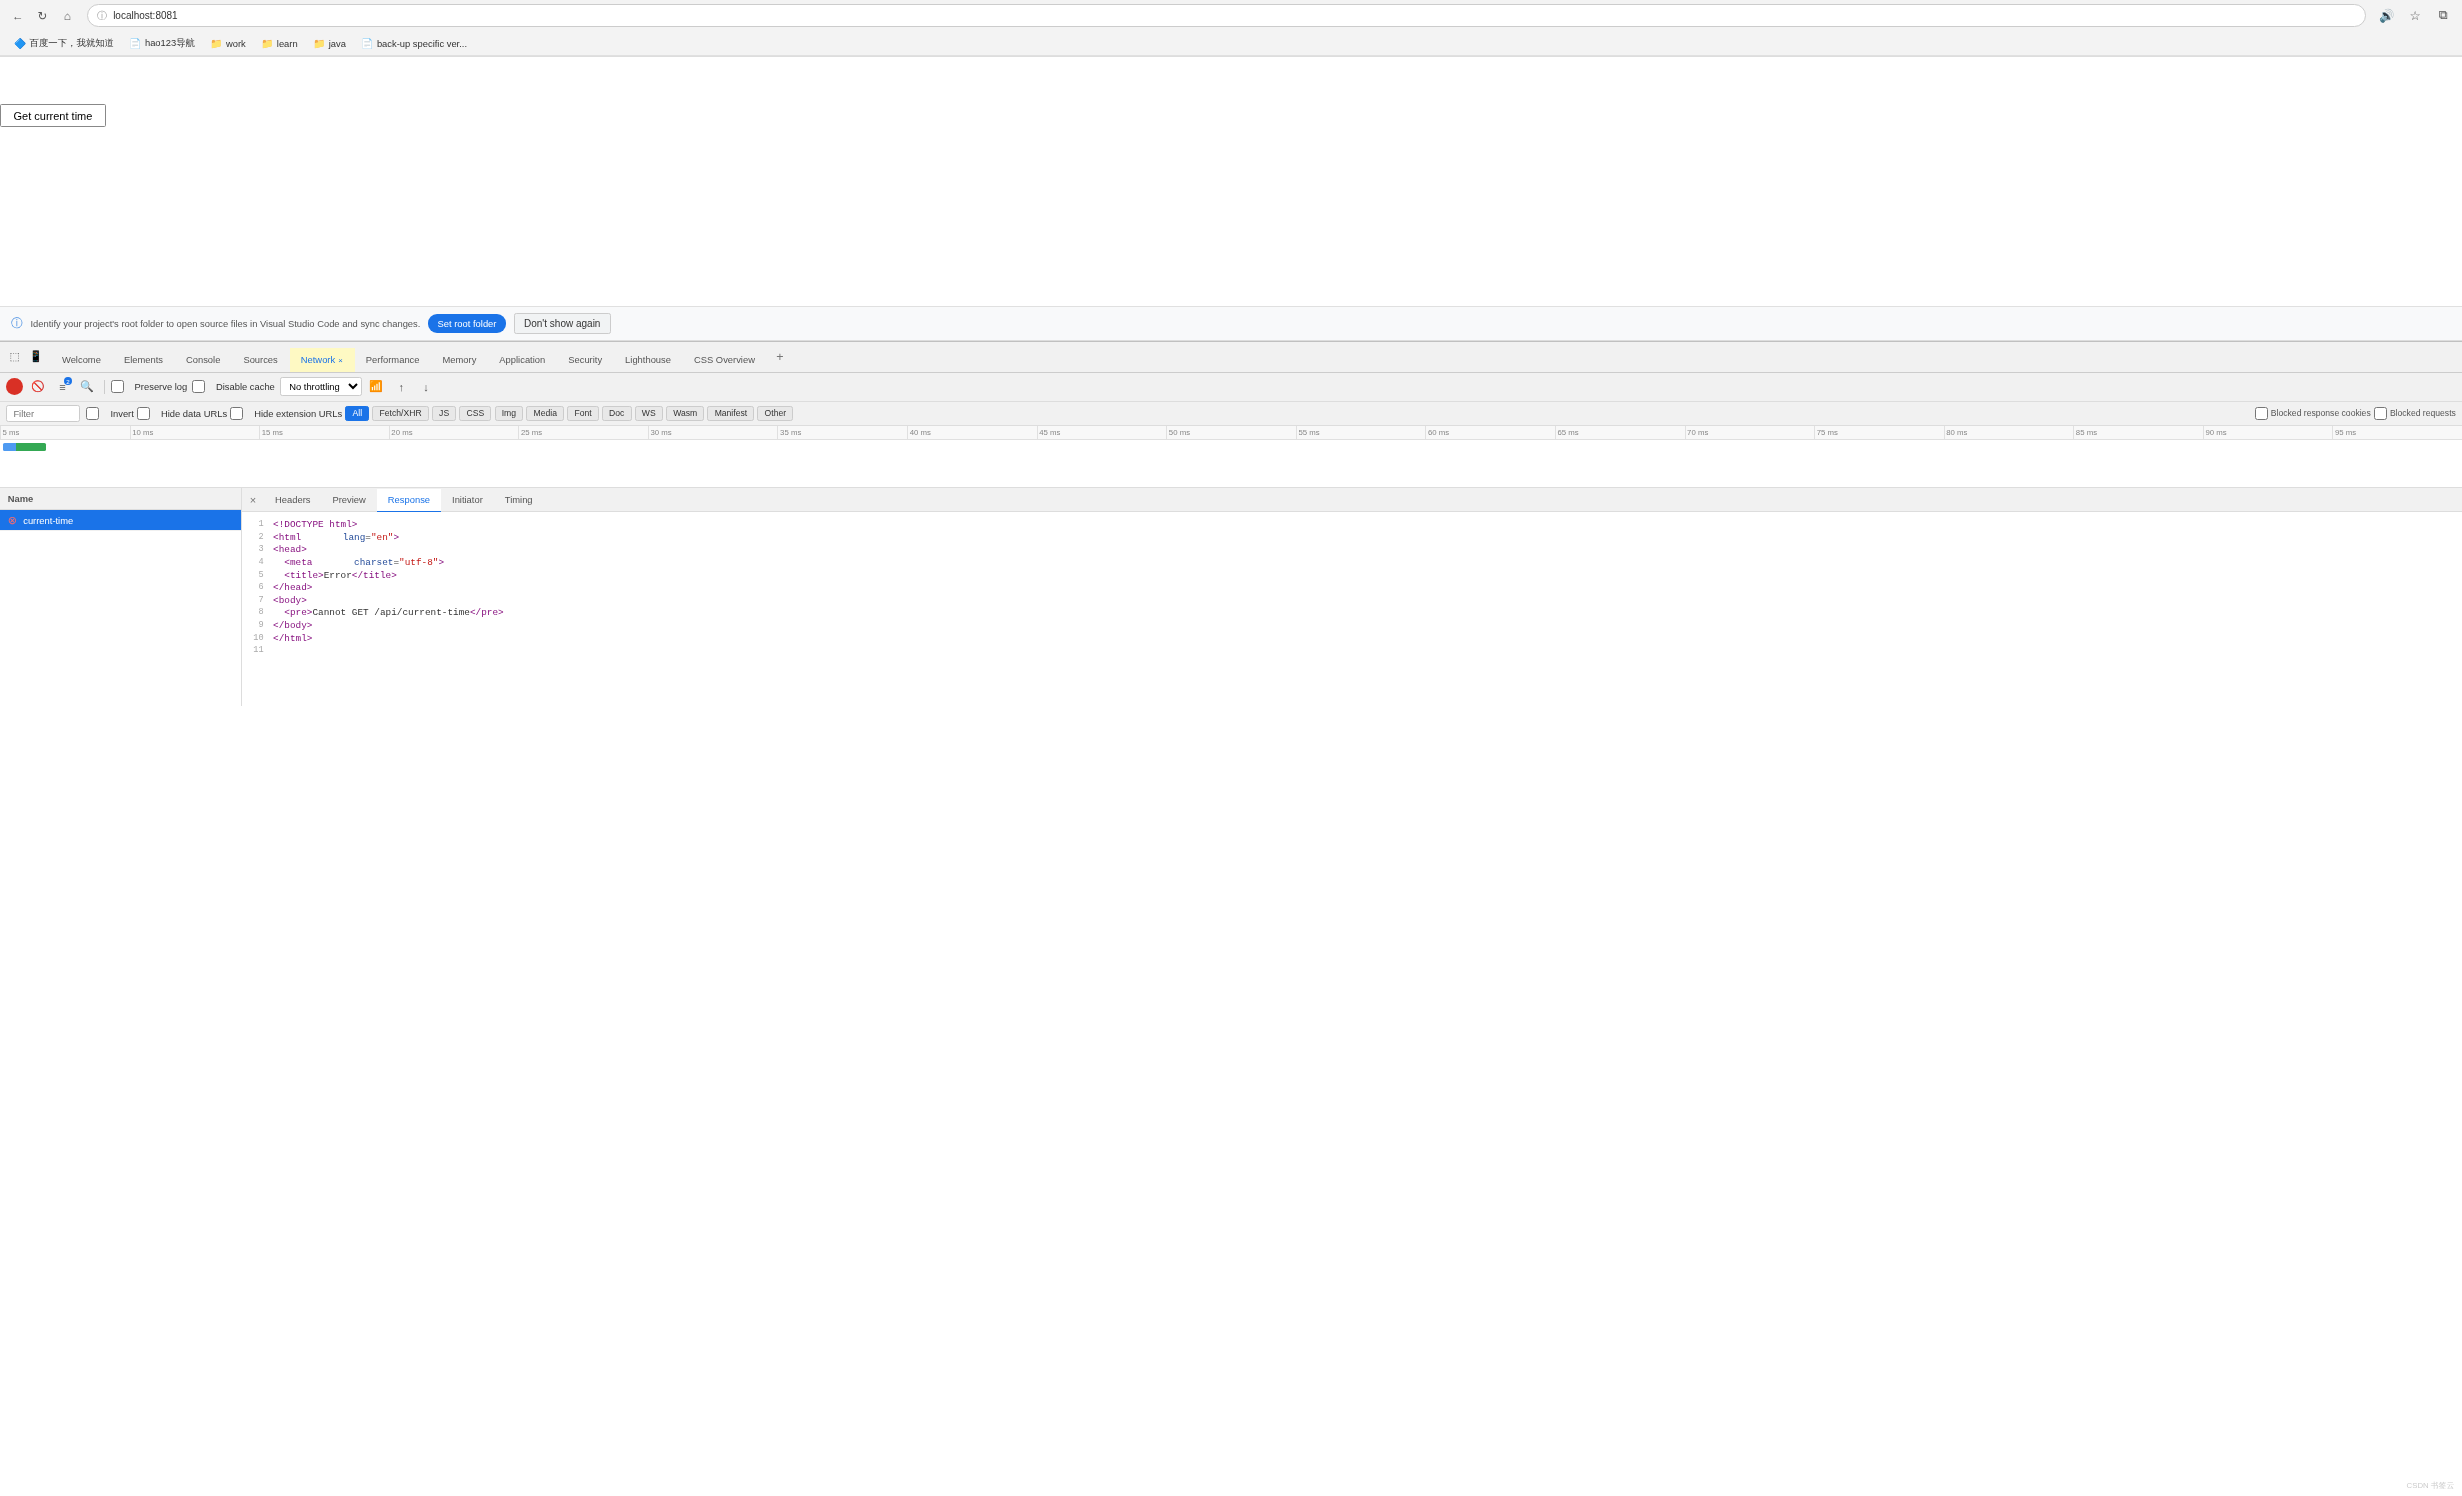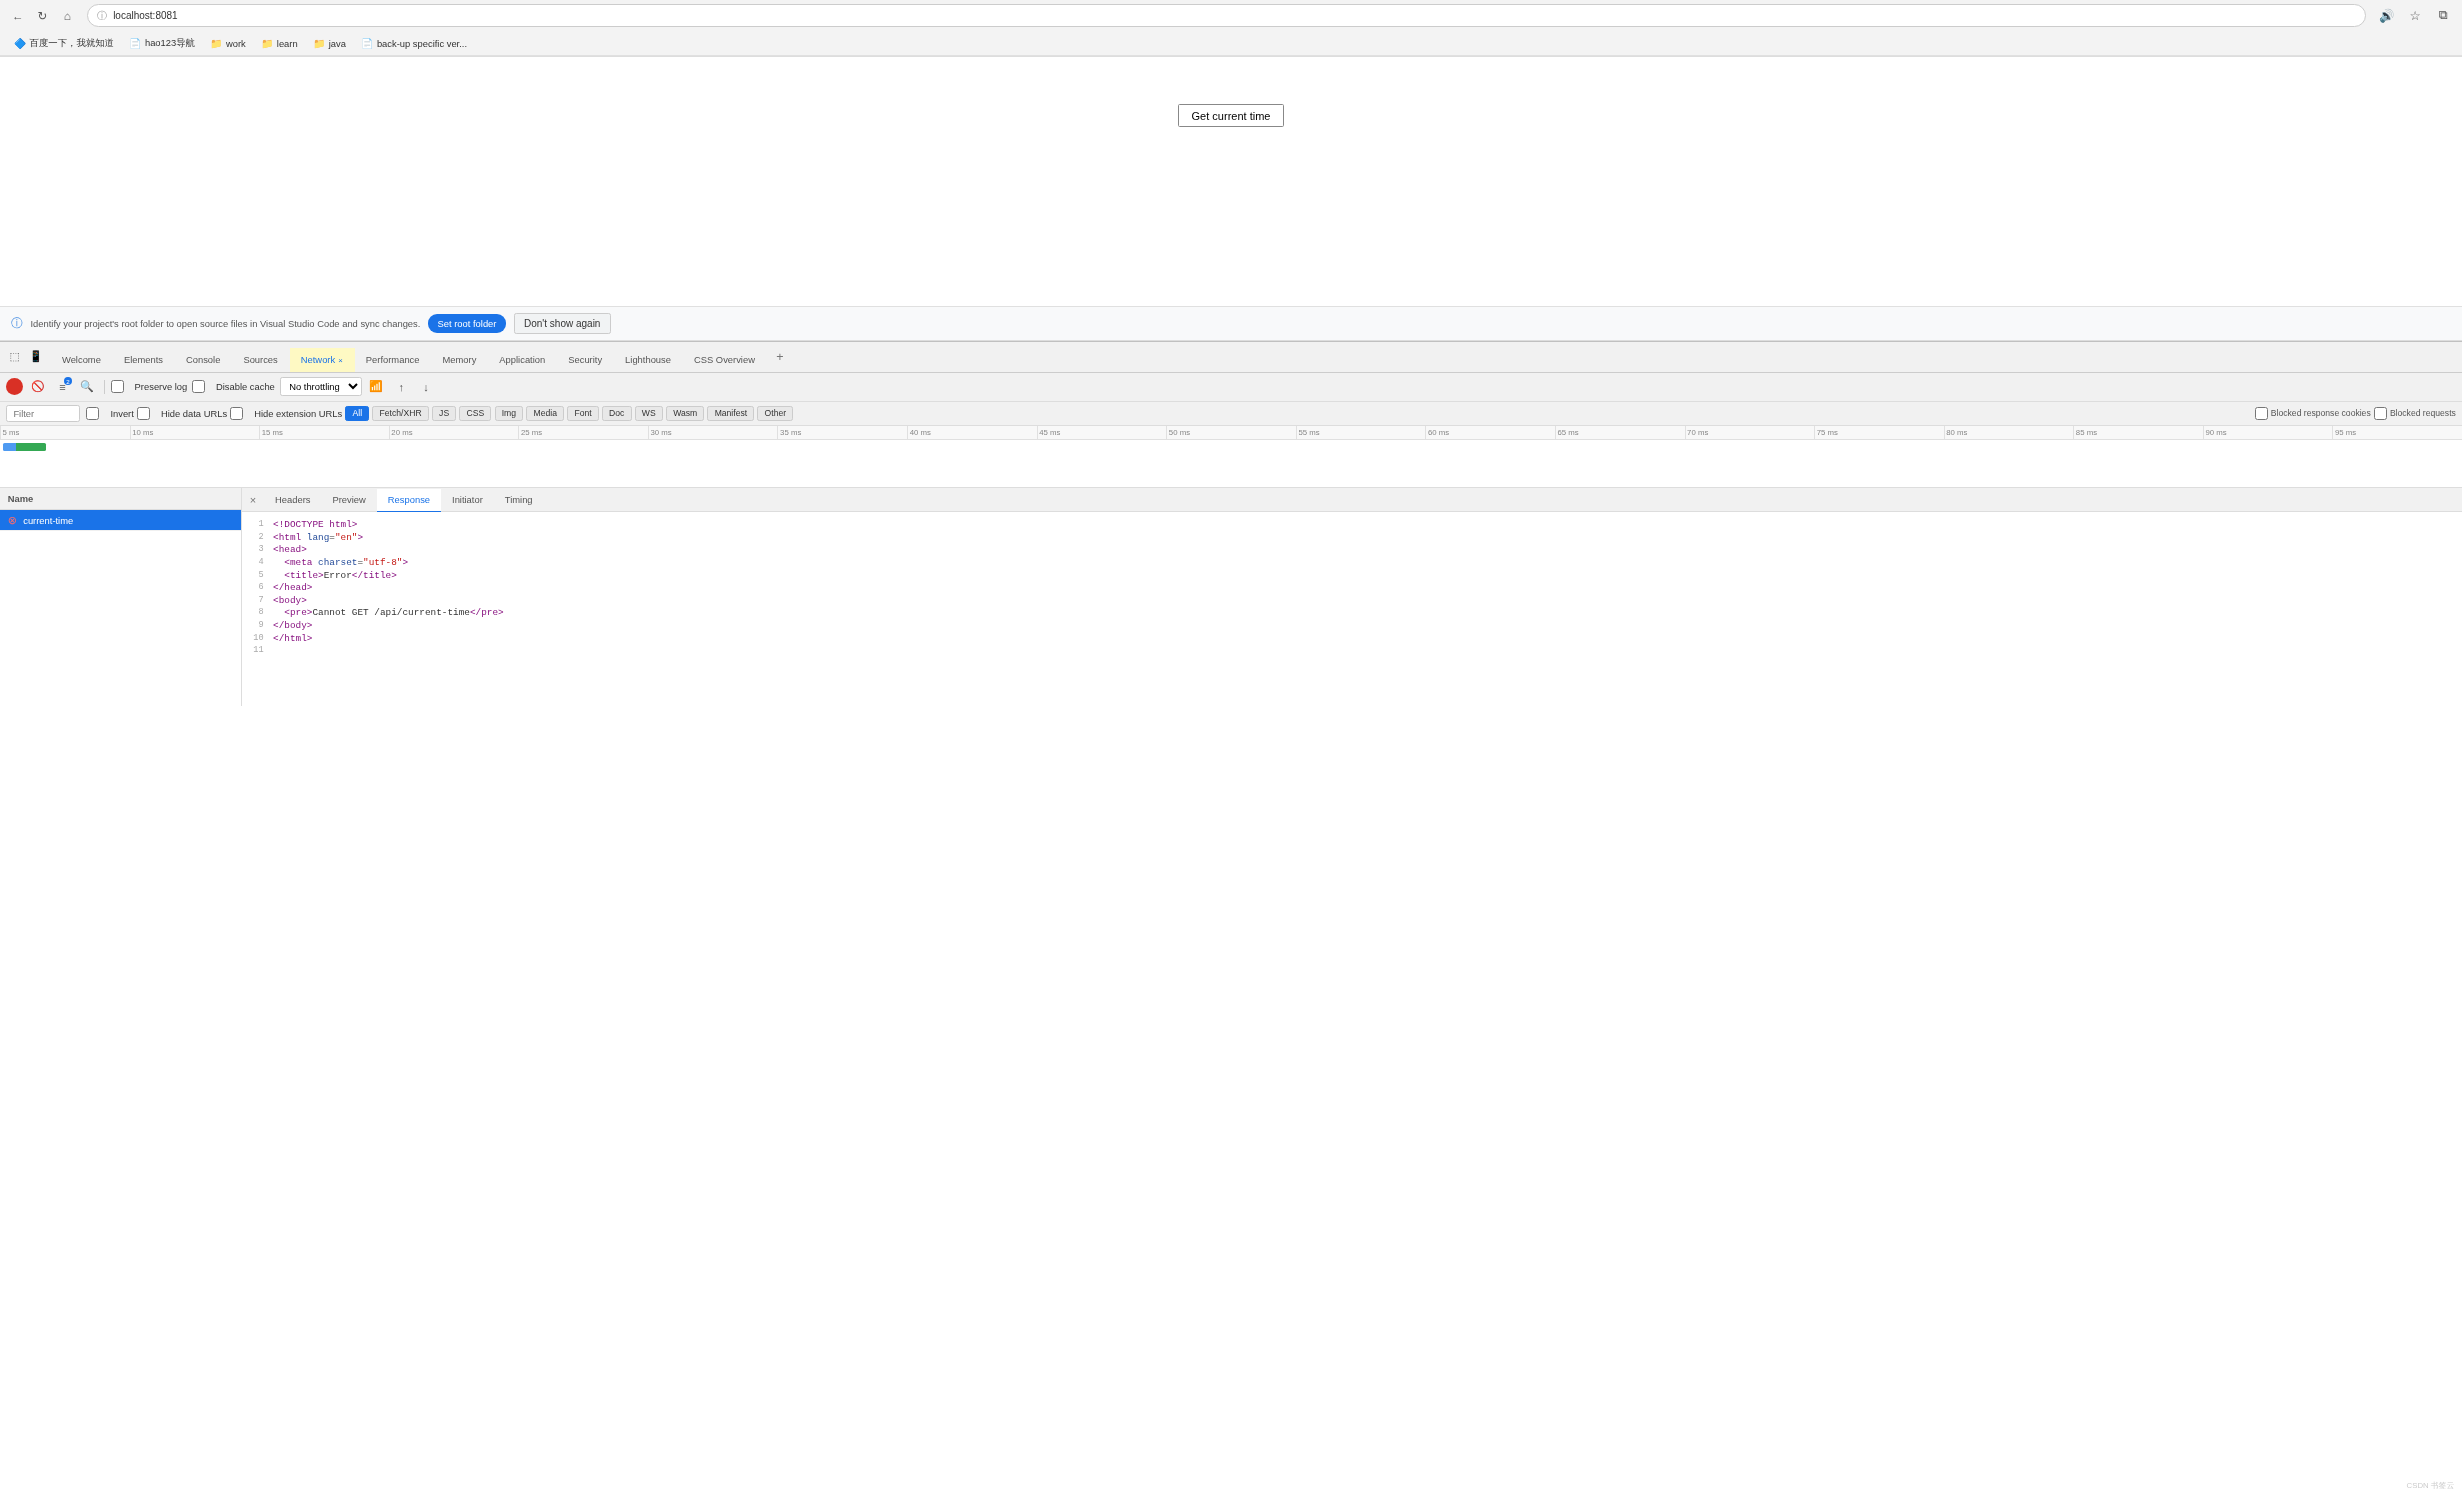--- a/index.html
+++ b/index.html
@@ -15,21 +15,21 @@
     .address-text { font-size: 10px; color: #333; }
     .browser-actions { display: flex; gap: 6.2px; align-items: center; }
     .browser-action-btn { width: 22px; height: 22px; border-radius: 50%; background: transparent; border: none; cursor: pointer; display: flex; align-items: center; justify-content: center; font-size: 12.5px; color: #555; }
 
     
     .bookmarks-bar { display: flex; align-items: center; padding: 1.6px 7.8px; gap: 3.1px; background: #f3f3f3; border-bottom: 0.8px solid #e0e0e0; height: 25px; }
     .bookmark-item { display: flex; align-items: center; gap: 3.1px; padding: 2.3px 6.2px; border-radius: 3.1px; cursor: pointer; font-size: 9.4px; color: #333; white-space: nowrap; }
     .bookmark-icon { font-size: 10px; }
 
     
-    .page-content { background: #fff; display: flex; align-items: flex-start; justify-content: center; padding-top: 47px; height: 250px; border-bottom: 0.8px solid #e0e0e0; }
+    .page-content { background: #fff; display: flex; align-items: flex-start; justify-content: flex-start; padding-top: 47px; height: 250px; border-bottom: 0.8px solid #e0e0e0; }
     .page-button { padding: 4.7px 12.5px; background: #fff; border: 0.8px solid #888; font-size: 11px; cursor: pointer; border-radius: 1.6px; }
 
     
     .info-banner { display: flex; align-items: center; gap: 7.8px; padding: 6.2px 11px; background: #f8f9fa; border-bottom: 0.8px solid #ddd; font-size: 9.4px; color: #555; }
     .info-icon { color: #4a90e2; font-size: 11.7px; }
     .set-root-btn { background: #1a73e8; color: #fff; border: none; padding: 3.9px 9.4px; border-radius: 9px; cursor: pointer; font-size: 9.4px; }
     .dont-show-btn { background: #f1f3f4; color: #333; border: 0.8px solid #ccc; padding: 3.9px 9.4px; border-radius: 2.3px; cursor: pointer; font-size: 10px; }
 
     
     .devtools { background: #f1f1f1; border-top: 1.6px solid #c0c0c0; }
@@ -77,21 +77,21 @@
     .response-panel { flex: 1; display: flex; flex-direction: column; overflow: hidden; }
     .response-tabs { display: flex; align-items: center; border-bottom: 0.8px solid #ddd; background: #f1f1f1; }
     .response-tab { padding: 5.5px 11px; font-size: 9.4px; cursor: pointer; color: #555; white-space: nowrap; }
     .response-tab.active { background: #fff; border-bottom: 1.6px solid #1a73e8; color: #1a73e8; margin-bottom: -0.8px; }
     .response-close { padding: 5.5px 7.8px; cursor: pointer; color: #777; font-size: 11px; }
     .response-content { flex: 1; background: #fff; padding: 6.2px 0; overflow-y: auto; font-family: 'Consolas', 'Courier New', monospace; font-size: 9.4px; }
     .code-line { display: flex; align-items: flex-start; padding: 0.8px 0; }
     .line-num { width: 31px; text-align: right; color: #aaa; padding-right: 9.4px; flex-shrink: 0; user-select: none; font-size: 8.6px; }
     .line-content { flex: 1; white-space: pre; color: #333; }
     .kw-tag { color: #881280; }
-    .kw-attr { color: #264d9a; }
+    .kw-attr { color: #264d9a; margin-left: 36px; }
     .kw-str { color: #c41a16; }
     .kw-text { color: #333; }
 
     
     .watermark { position: fixed; bottom: 4.7px; right: 7.8px; font-size: 7.8px; color: #ccc; }
   </style>
 </head>
 <body>
 
 <div class="browser-chrome">

